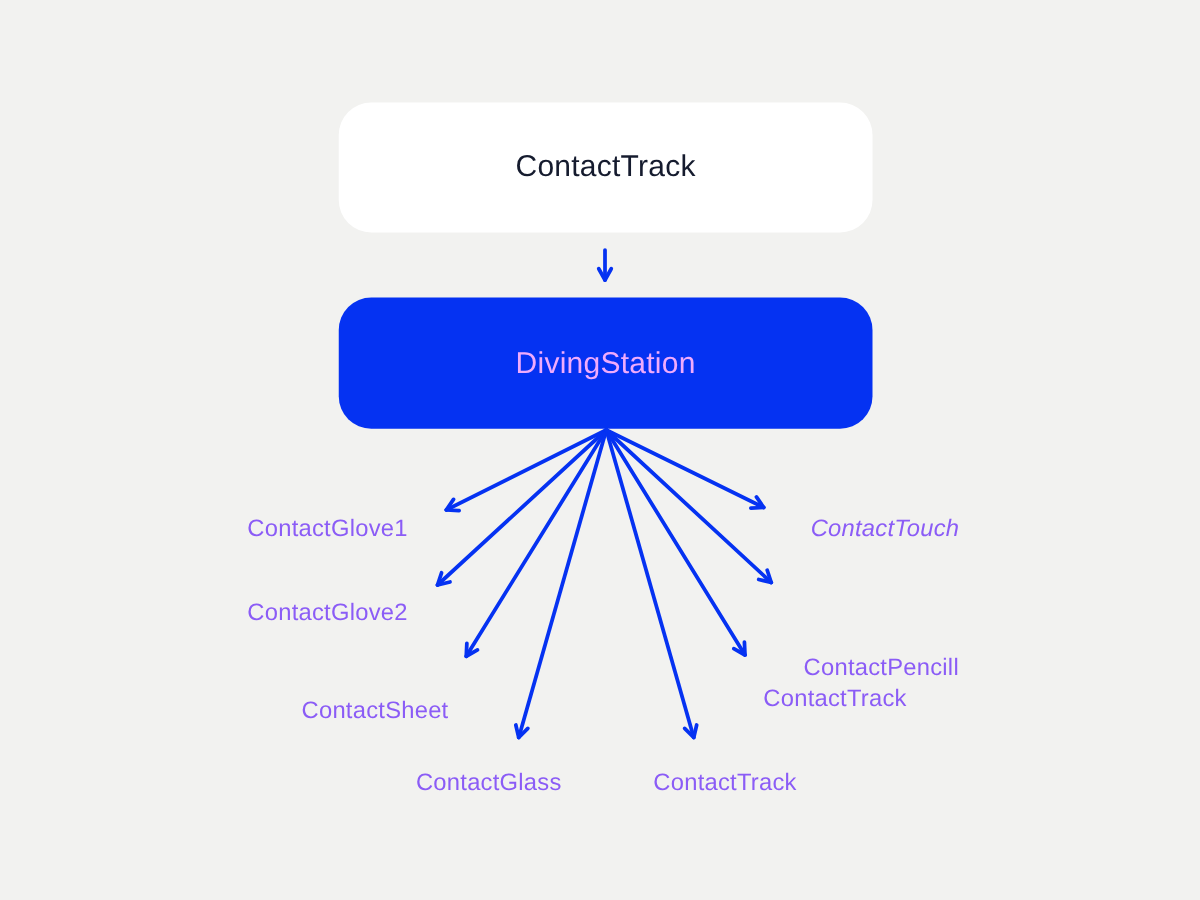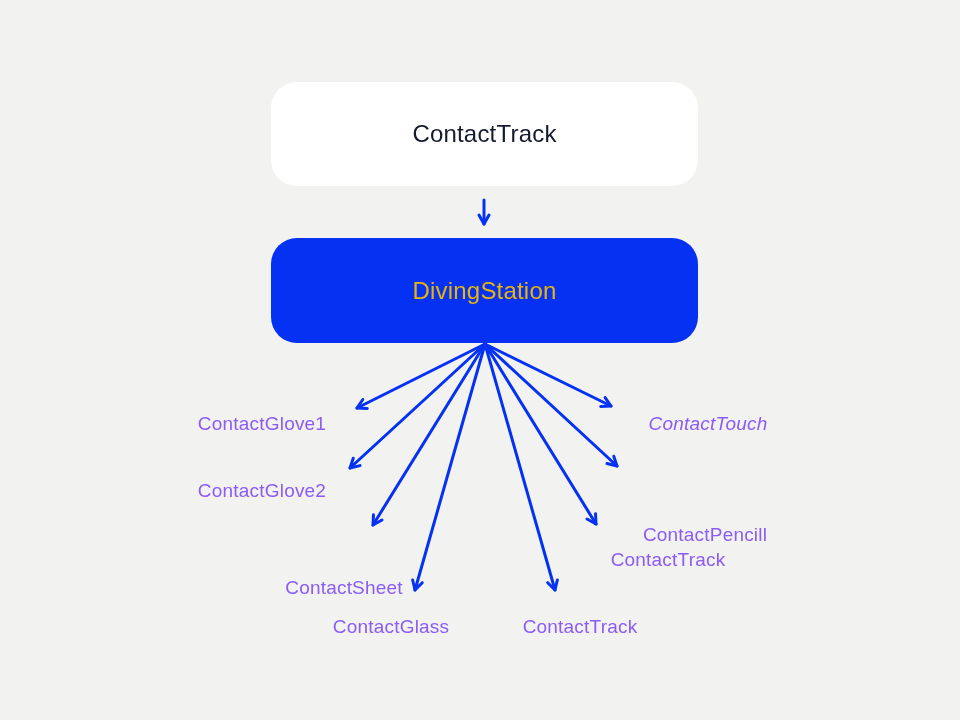--- a/index.html
+++ b/index.html
@@ -17,31 +17,31 @@
     font-size:24px;font-weight:500;letter-spacing:.2px;
     border-radius:26px;
     box-sizing:border-box;
   }
   .node.root{
     left:271px;top:82px;width:427px;height:104px;
     background:#ffffff;color:#151b2e;
   }
   .node.hub{
     left:271px;top:238px;width:427px;height:105px;
-    background:#0532f2;color:#eab308;
+    background:#0532f2;color:#f0abfc;
   }
   .leaf{
     position:absolute;
     transform:translate(-50%,-50%);
     font-size:19px;font-weight:500;letter-spacing:.2px;
     color:#8b5cf6;white-space:nowrap;
   }
   .l0{left:262px;top:424px;}
   .l1{left:262px;top:491px;}
-  .l2{left:300px;top:588px;margin-left:44px;}
+  .l2{left:300px;top:569px;}
   .l3{left:391px;top:627px;}
   .l4{left:580px;top:627px;}
   .l5{left:668px;top:560px;}
   .l6{left:705px;top:491px;margin-top:44px;}
   .l7{left:708px;top:424px;font-style:italic;}
 </style>
 </head>
 <body>
 
 <div class="canvas">

